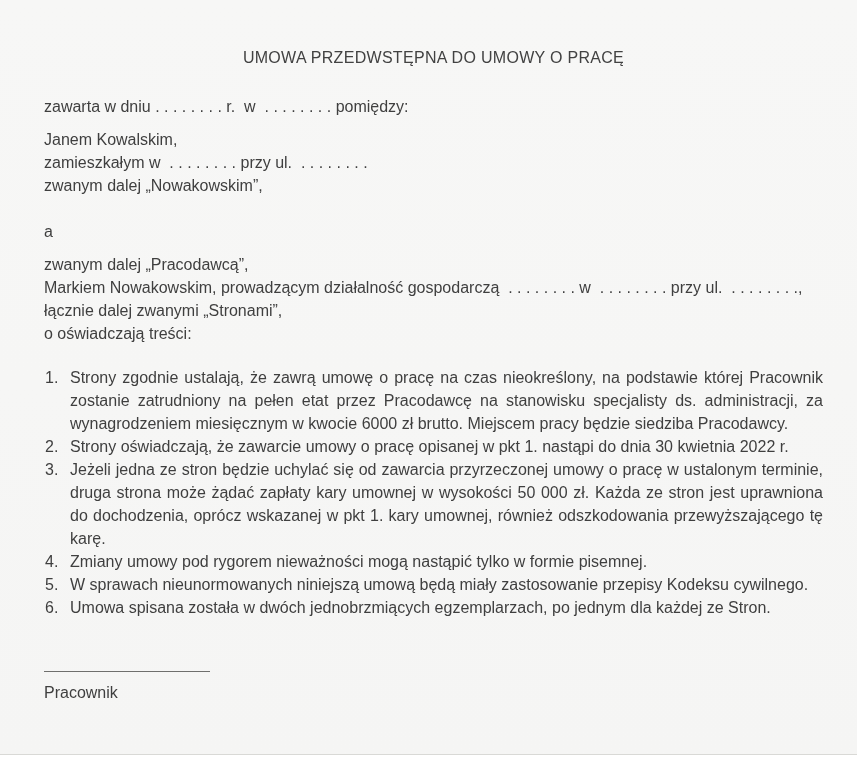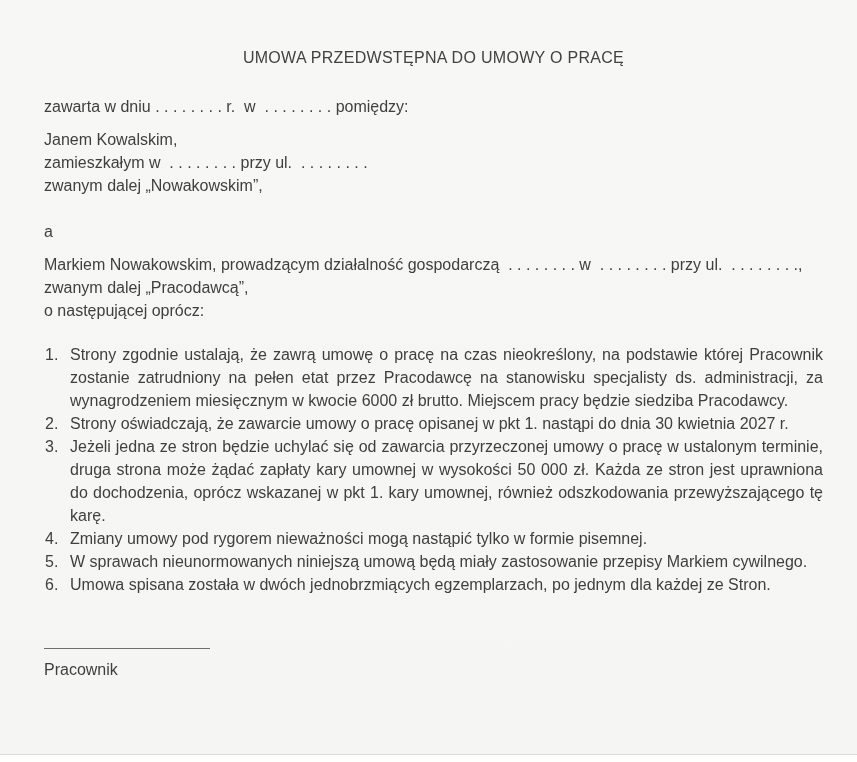--- a/index.html
+++ b/index.html
@@ -91,31 +91,32 @@
 
   <div class="block">
     <p class="line">Janem Kowalskim,</p>
     <p class="line">zamieszkałym w  . . . . . . . . przy ul.  . . . . . . . .</p>
     <p class="line">zwanym dalej „Nowakowskim”,</p>
   </div>
 
   <p class="line conjunction">a</p>
 
   <div class="block">
+    <p class="line">zwanym dalej „Pracodawcą”,</p>
     <p class="line">Markiem Nowakowskim, prowadzącym działalność gospodarczą  . . . . . . . . w  . . . . . . . . przy ul.  . . . . . . . .,</p>
-    <p class="line">zwanym dalej „Pracodawcą”,</p>
-    <p class="line">o następującej oprócz:</p>
+    <p class="line">łącznie dalej zwanymi „Stronami”,</p>
+    <p class="line">o oświadczają treści:</p>
   </div>
 
   <ol class="clauses">
     <li class="clause">Strony zgodnie ustalają, że zawrą umowę o pracę na czas nieokreślony, na podstawie której Pracownik zostanie zatrudniony na pełen etat przez Pracodawcę na stanowisku specjalisty ds. administracji, za wynagrodzeniem miesięcznym w kwocie 6000 zł brutto. Miejscem pracy będzie siedziba Pracodawcy.</li>
-    <li class="clause">Strony oświadczają, że zawarcie umowy o pracę opisanej w pkt 1. nastąpi do dnia 30 kwietnia 2027 r.</li>
+    <li class="clause">Strony oświadczają, że zawarcie umowy o pracę opisanej w pkt 1. nastąpi do dnia 30 kwietnia 2022 r.</li>
     <li class="clause">Jeżeli jedna ze stron będzie uchylać się od zawarcia przyrzeczonej umowy o pracę w ustalonym terminie, druga strona może żądać zapłaty kary umownej w wysokości 50 000 zł. Każda ze stron jest uprawniona do dochodzenia, oprócz wskazanej w pkt 1. kary umownej, również odszkodowania przewyższającego tę karę.</li>
     <li class="clause">Zmiany umowy pod rygorem nieważności mogą nastąpić tylko w formie pisemnej.</li>
-    <li class="clause">W sprawach nieunormowanych niniejszą umową będą miały zastosowanie przepisy Markiem cywilnego.</li>
+    <li class="clause">W sprawach nieunormowanych niniejszą umową będą miały zastosowanie przepisy Kodeksu cywilnego.</li>
     <li class="clause">Umowa spisana została w dwóch jednobrzmiących egzemplarzach, po jednym dla każdej ze Stron.</li>
   </ol>
 
   <div class="signatures">
     <div class="sig">
       <div class="sig-line"></div>
       <div class="sig-label">Pracownik</div>
     </div>
   </div>
 

